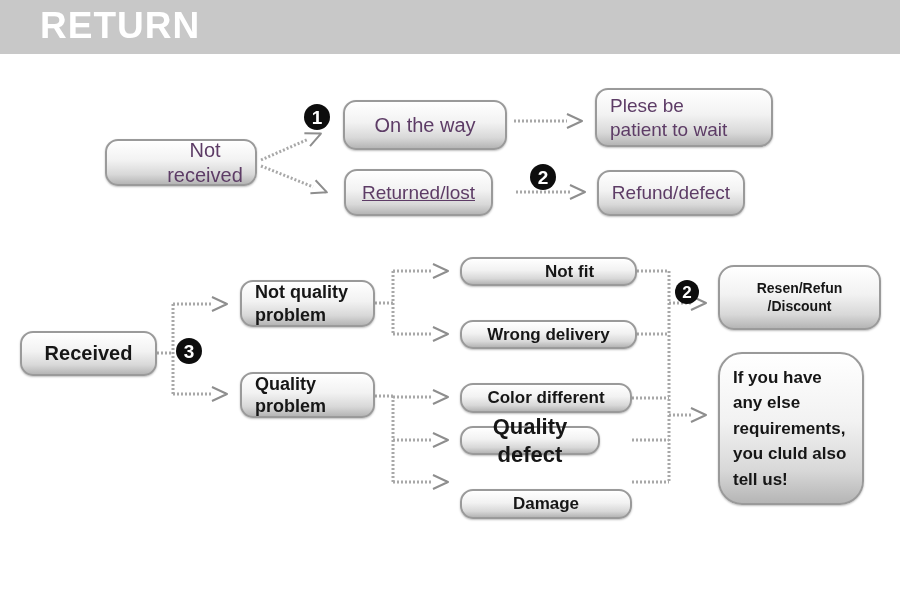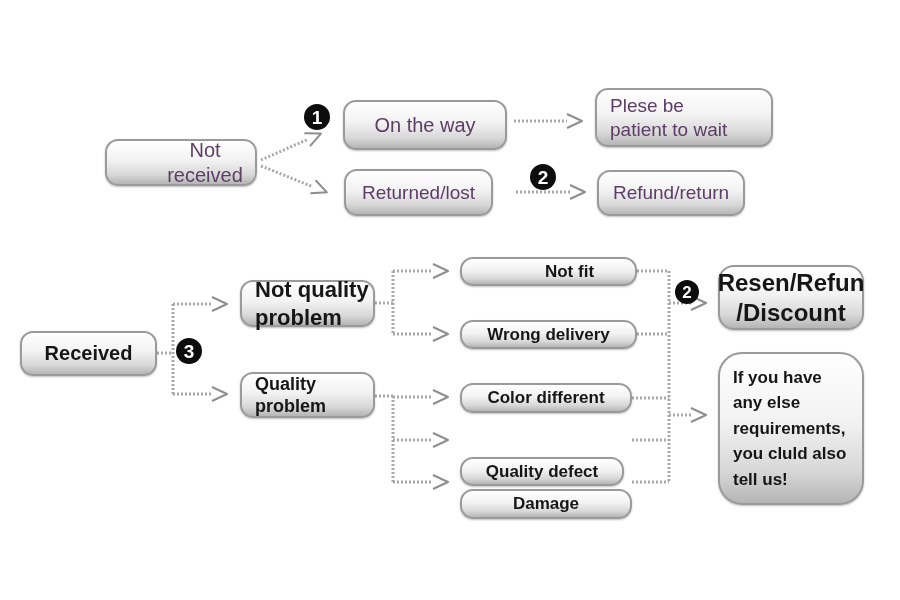--- a/index.html
+++ b/index.html
@@ -52,20 +52,23 @@
     display: flex; align-items: center; justify-content: center;
     font-weight: 700;
     line-height: 1;
   }
 </style>
 </head>
 <body>
 
 <div class="stage">
 
+  <header class="banner">
+    <h1>RETURN</h1>
+  </header>
 
   <svg id="edge-svg" viewBox="0 0 900 600" xmlns="http://www.w3.org/2000/svg">
     <defs>
       <marker id="arrowhead" markerUnits="userSpaceOnUse" markerWidth="20" markerHeight="18" refX="16" refY="9" orient="auto">
         <path d="M2,2 L17,9 L2,16" fill="#ffffff" stroke="#8e8e8e" stroke-width="2" stroke-linejoin="round"></path>
       </marker>
     </defs>
   <polyline points="261,160 320,134" class="edge" marker-end="url(#arrowhead)"></polyline>
       <polyline points="261,166 326,192" class="edge" marker-end="url(#arrowhead)"></polyline>
       <polyline points="514,121 581,121" class="edge" marker-end="url(#arrowhead)"></polyline>
@@ -89,35 +92,35 @@
       <polyline points="632,440 669,440" class="edge"></polyline>
       <polyline points="632,482 669,482" class="edge"></polyline>
       <polyline points="669,271 669,482" class="edge"></polyline>
       <polyline points="669,303 705,303" class="edge" marker-end="url(#arrowhead)"></polyline>
       <polyline points="669,415 705,415" class="edge" marker-end="url(#arrowhead)"></polyline>
     </svg>
 
   <div id="nodes">
       <div class="node purple" style="left: 105px; top: 139px; width: 152px; height: 47px; font-size: 20px; padding-left: 48px;">Not received</div>
       <div class="node purple" style="left: 343px; top: 100px; width: 164px; height: 50px; font-size: 20px;">On the way</div>
-      <div class="node purple" style="left: 344px; top: 169px; width: 149px; height: 47px; font-size: 19px;">Returned/lost</div>
+      <div class="node purple" style="left: 344px; top: 169px; width: 149px; height: 47px; font-size: 19px; text-decoration: underline;">Returned/lost</div>
       <div class="node purple left" style="left: 595px; top: 88px; width: 178px; height: 59px; font-size: 19px;">Plese be
 patient to wait</div>
-      <div class="node purple" style="left: 597px; top: 170px; width: 148px; height: 46px; font-size: 19px;">Refund/return</div>
+      <div class="node purple" style="left: 597px; top: 170px; width: 148px; height: 46px; font-size: 19px;">Refund/defect</div>
       <div class="node dark" style="left: 20px; top: 331px; width: 137px; height: 45px; font-size: 20px;">Received</div>
-      <div class="node dark left" style="left: 240px; top: 280px; width: 135px; height: 47px; font-size: 22px;">Not quality
+      <div class="node dark left" style="left: 240px; top: 280px; width: 135px; height: 47px; font-size: 18px;">Not quality
 problem</div>
       <div class="node dark left" style="left: 240px; top: 372px; width: 135px; height: 46px; font-size: 18px;">Quality
 problem</div>
       <div class="node dark" style="left: 460px; top: 257px; width: 177px; height: 29px; font-size: 17px; padding-left: 42px;">Not fit</div>
       <div class="node dark" style="left: 460px; top: 320px; width: 177px; height: 29px; font-size: 17px;">Wrong delivery</div>
       <div class="node dark" style="left: 460px; top: 383px; width: 172px; height: 30px; font-size: 17px;">Color different</div>
-      <div class="node dark" style="left: 460px; top: 426px; width: 164px; height: 29px; font-size: 17px; margin-top: 31px;">Quality defect</div>
+      <div class="node dark" style="left: 460px; top: 426px; width: 140px; height: 29px; font-size: 22px;">Quality defect</div>
       <div class="node dark" style="left: 460px; top: 467px; width: 172px; height: 30px; font-size: 17px; margin-top: 22px;">Damage</div>
-      <div class="node dark" style="left: 718px; top: 265px; width: 146px; height: 65px; font-size: 24px; border-radius: 16px;">Resen/Refun
+      <div class="node dark" style="left: 718px; top: 265px; width: 163px; height: 65px; font-size: 14px; border-radius: 16px;">Resen/Refun
 /Discount</div>
       <div class="node dark left" style="left: 718px; top: 352px; width: 146px; height: 153px; font-size: 17px; border-radius: 24px; line-height: 1.5;">If you have
 any else
 requirements,
 you cluld also
 tell us!</div>
     </div>
   <div id="badges">
       <div class="badge" style="left: 304px; top: 104px; width: 26px; height: 26px; font-size: 19px;">1</div>
       <div class="badge" style="left: 530px; top: 164px; width: 26px; height: 26px; font-size: 19px;">2</div>

